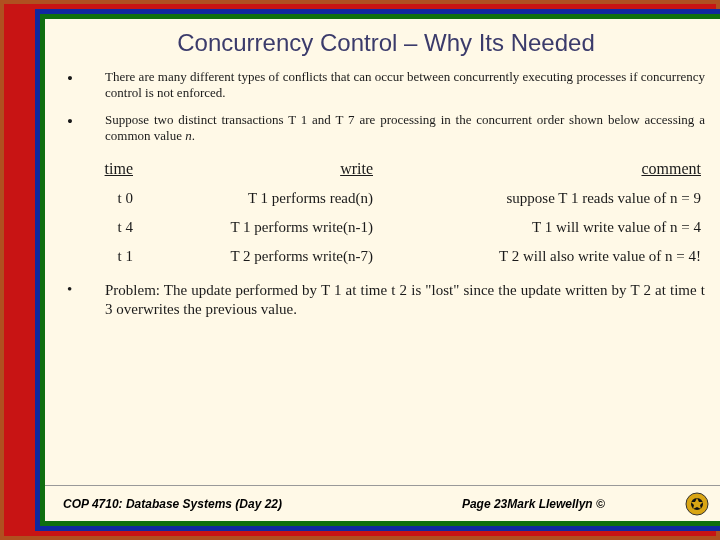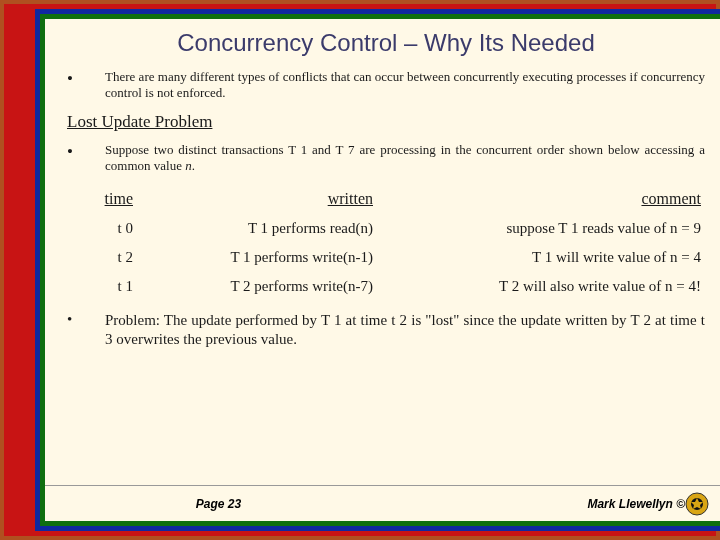--- a/index.html
+++ b/index.html
@@ -108,22 +108,22 @@
     border-top: 1px solid #999;
     display: flex;
     align-items: center;
     font-family: Arial, Helvetica, sans-serif;
     font-size: 12px;
     font-style: italic;
     font-weight: bold;
     padding: 0 18px;
   }
   .footer .left { flex: 1.2; }
-  .footer .mid { flex: 0.8; text-align: center; }
-  .footer .right { flex: 0.8; text-align: right; }
+  .footer .mid { flex: 0.8; text-align: right; }
+  .footer .right { flex: 0.8; text-align: left; }
   .footer .logo {
     width: 24px; height: 24px;
     flex: none;
   }
   .logo svg { width: 24px; height: 24px; }
 </style>
 </head>
 <body>
 
 <div class="frame-outer">
@@ -133,63 +133,63 @@
 <div class="content">
 
   <div class="main">
     <div class="title">Concurrency Control – Why Its Needed</div>
 
     <div class="bullet-row">
       <div class="dot">•</div>
       <div class="txt">There are many different types of conflicts that can occur between concurrently executing processes if concurrency control is not enforced.</div>
     </div>
 
-    <div class="subhead">Lost Update Problem</div>
 
     <div class="bullet-row">
       <div class="dot">•</div>
       <div class="txt">
         <span>Suppose two distinct transactions T 1 and T 7 are processing in the concurrent order shown below accessing a common value </span><i>n</i><span>.</span>
       </div>
     </div>
 
     <table class="tbl">
       <thead>
         <tr>
           <th class="col-time">time</th>
-          <th class="col-action">written</th>
+          <th class="col-action">write</th>
           <th>comment</th>
         </tr>
       </thead>
       <tbody>
         <tr>
           <td>t 0</td>
           <td>T 1 performs read(n)</td>
           <td>suppose T 1 reads value of n = 9</td>
         </tr>
         <tr>
-          <td>t 2</td>
+          <td>t 4</td>
           <td>T 1 performs write(n-1)</td>
           <td>T 1 will write value of n = 4</td>
         </tr>
         <tr>
           <td>t 1</td>
           <td>T 2 performs write(n-7)</td>
           <td>T 2 will also write value of n = 4!</td>
         </tr>
       </tbody>
     </table>
 
     <div class="problem-row">
       <div class="dot">•</div>
       <div class="txt">Problem:  The update performed by T 1 at time t 2 is "lost" since the update written by T 2 at time t 3 overwrites the previous value.</div>
     </div>
   </div>
 
   <div class="footer">
+    <div class="left">COP 4710: Database Systems  (Day 22)</div>
     <div class="mid">Page 23</div>
     <div class="right">Mark Llewellyn ©</div>
     <div class="logo">
       <svg viewBox="0 0 24 24">
         <circle cx="12" cy="12" r="11" fill="#d9a514" stroke="#333" stroke-width="1"></circle>
         <circle cx="12" cy="12" r="6" fill="#111"></circle>
         <path d="M12 6 L14 10 L18 10 L15 13 L16 17 L12 15 L8 17 L9 13 L6 10 L10 10 Z" fill="#d9a514"></path>
       </svg>
     </div>
   </div>

